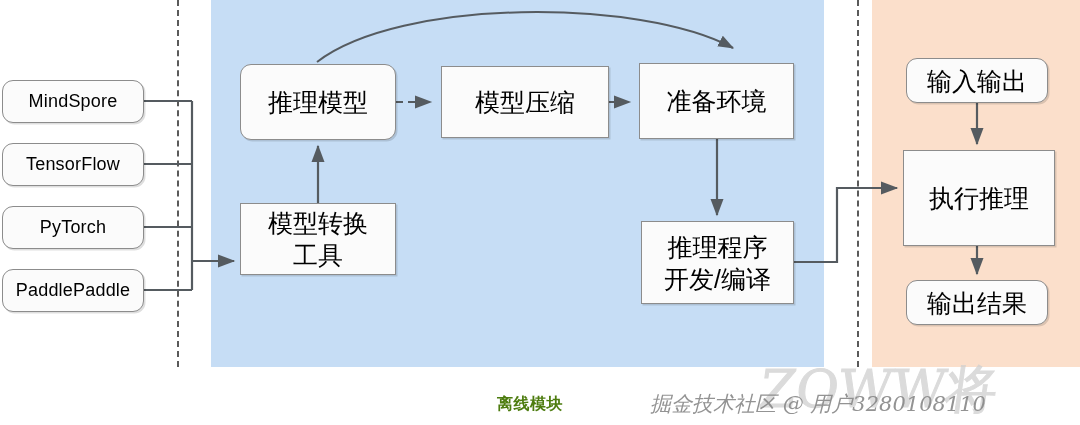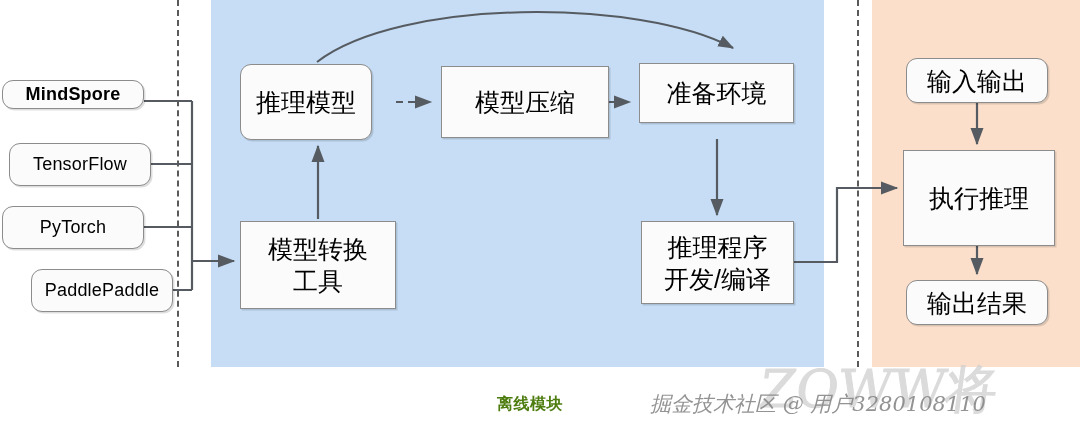--- a/index.html
+++ b/index.html
@@ -18,30 +18,30 @@
     position:absolute;background:#fbfbfb;border:1.6px solid #8c8c8c;
     box-sizing:border-box;display:flex;align-items:center;justify-content:center;
     text-align:center;color:#000;line-height:1.28;
     box-shadow:1.5px 1.5px 0 rgba(0,0,0,0.13);
   }
   .rounded{border-radius:11px;}
   .en{font-size:18px;letter-spacing:.2px;}
   .cn{font-size:25px;font-weight:400;}
 
   
-  #n-mindspore{left:2px;top:80px;width:142px;height:29px;font-weight:bold;}
-  #n-tensorflow{left:2px;top:143px;width:142px;height:43px;margin-left:7px;}
+  #n-mindspore{left:2px;top:80px;width:142px;height:43px;}
+  #n-tensorflow{left:2px;top:143px;width:142px;height:43px;}
   #n-pytorch{left:2px;top:206px;width:142px;height:43px;}
-  #n-paddle{left:2px;top:269px;width:142px;height:43px;margin-left:29px;}
+  #n-paddle{left:2px;top:269px;width:142px;height:43px;}
 
   
-  #n-infer-model{left:240px;top:64px;width:132px;height:76px;}
+  #n-infer-model{left:240px;top:64px;width:156px;height:76px;}
   #n-compress{left:441px;top:66px;width:168px;height:72px;}
-  #n-prepare-env{left:639px;top:63px;width:155px;height:60px;}
-  #n-convert-tool{left:240px;top:221px;width:156px;height:88px;}
+  #n-prepare-env{left:639px;top:63px;width:155px;height:76px;}
+  #n-convert-tool{left:240px;top:203px;width:156px;height:72px;}
   #n-dev-compile{left:641px;top:221px;width:153px;height:83px;}
 
   
   #n-io{left:906px;top:58px;width:142px;height:45px;}
   #n-exec{left:903px;top:150px;width:152px;height:96px;}
   #n-out{left:906px;top:280px;width:142px;height:45px;}
 
   svg.ovl{position:absolute;left:0;top:0;width:1080px;height:425px;pointer-events:none;}
 
   #caption{

